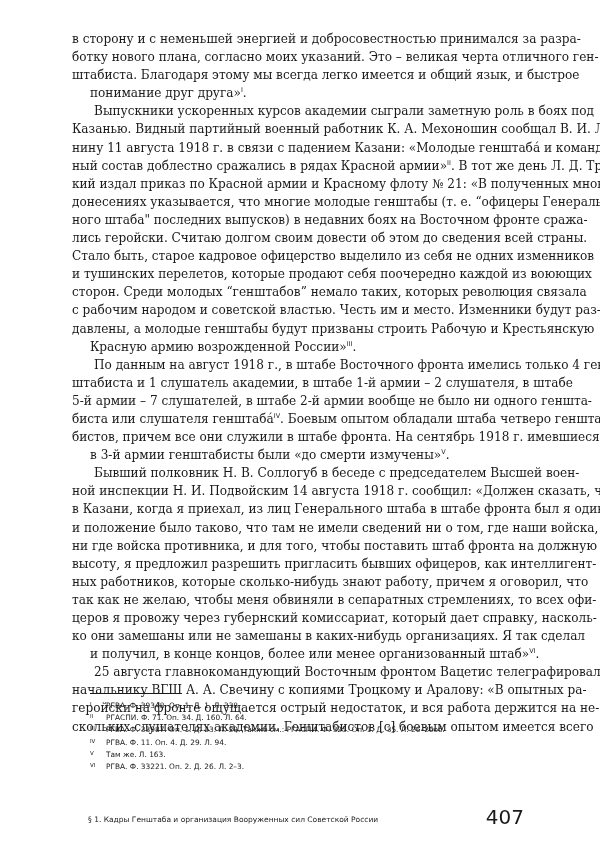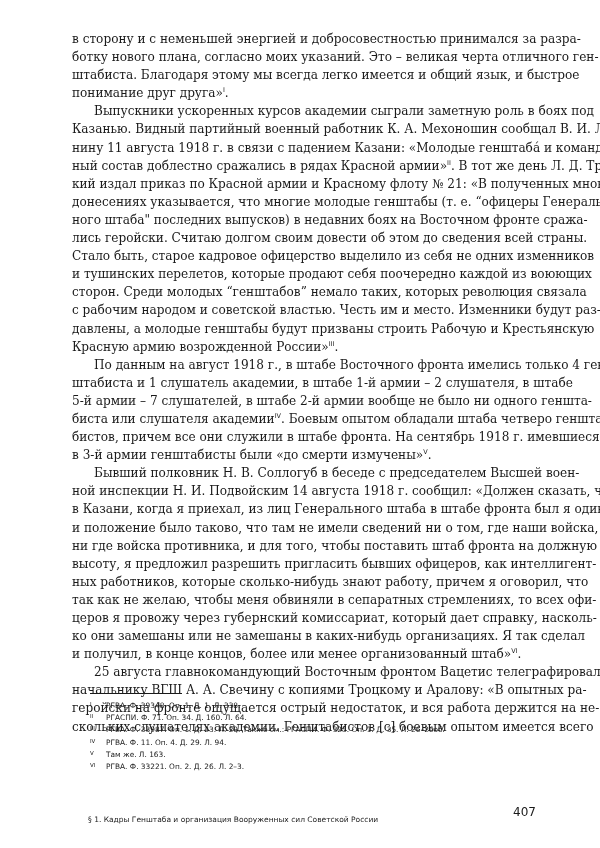--- a/index.html
+++ b/index.html
@@ -1,28 +1,28 @@
 <!DOCTYPE html>
 <html><head>
 <meta charset="utf-8">
 <style>
   html, body { margin: 0; padding: 0; background: #ffffff; }
   body { width: 600px; height: 848px; position: relative; overflow: hidden; color: #1a1a1a; }
   .page { position: absolute; left: 72px; top: 30px; width: 468px; }
   .body-text { font-family: "DejaVu Serif", serif; font-size: 12.1px; line-height: 18.1px; text-align: justify; }
   .line { display: block; white-space: nowrap; text-align-last: justify; }
-  .line.last { text-align-last: left; }
+  .line.last { text-align-last: left; margin-left: 18px; }
   .indent { padding-left: 22px; }
   sup.fn { font-size: 6.5px; vertical-align: 5px; line-height: 0; font-family: "DejaVu Sans", sans-serif; }
   .rule { position: absolute; left: 90px; top: 693px; width: 92px; height: 1px; background: #1a1a1a; }
   .footnotes { position: absolute; left: 90px; top: 700px; font-family: "DejaVu Sans", sans-serif; font-size: 7.4px; line-height: 12.2px; }
   .fnrow { display: flex; }
   .fnmark { width: 16px; font-size: 5.5px; vertical-align: top; position: relative; top: -2px; }
   .running { position: absolute; left: 88px; top: 815px; font-family: "DejaVu Sans", sans-serif; font-size: 7.5px; text-align: right; }
-  .pageno { position: absolute; right: 64px; top: 805px; font-family: "DejaVu Sans", sans-serif; font-size: 12px; }
+  .pageno { position: absolute; right: 76px; top: 805px; font-family: "DejaVu Sans", sans-serif; font-size: 20px; }
 </style>
 </head>
 <body>
 
 <div class="page body-text" id="body">
     <span class="line"><span>в сторону и с неменьшей энергией и добросовестностью принимался за разра-</span></span>
     <span class="line"><span>ботку нового плана, согласно моих указаний. Это – великая черта отличного ген-</span></span>
     <span class="line"><span>штабиста. Благодаря этому мы всегда легко имеется и общий язык, и быстрое</span></span>
     <span class="line last"><span>понимание друг друга»</span><sup class="fn">I</sup><span>.</span></span>
     <span class="line indent"><span>Выпускники ускоренных курсов академии сыграли заметную роль в боях под</span></span>
@@ -35,21 +35,21 @@
     <span class="line"><span>лись геройски. Считаю долгом своим довести об этом до сведения всей страны.</span></span>
     <span class="line"><span>Стало быть, старое кадровое офицерство выделило из себя не одних изменников</span></span>
     <span class="line"><span>и тушинских перелетов, которые продают себя поочередно каждой из воюющих</span></span>
     <span class="line"><span>сторон. Среди молодых “генштабов” немало таких, которых революция связала</span></span>
     <span class="line"><span>с рабочим народом и советской властью. Честь им и место. Изменники будут раз-</span></span>
     <span class="line"><span>давлены, а молодые генштабы будут призваны строить Рабочую и Крестьянскую</span></span>
     <span class="line last"><span>Красную армию возрожденной России»</span><sup class="fn">III</sup><span>.</span></span>
     <span class="line indent"><span>По данным на август 1918 г., в штабе Восточного фронта имелись только 4 ген-</span></span>
     <span class="line"><span>штабиста и 1 слушатель академии, в штабе 1-й армии – 2 слушателя, в штабе</span></span>
     <span class="line"><span>5-й армии – 7 слушателей, в штабе 2-й армии вообще не было ни одного геншта-</span></span>
-    <span class="line"><span>биста или слушателя академии</span><sup class="fn">IV</sup><span>. Боевым опытом обладали штаба четверо геншта-</span></span>
+    <span class="line"><span>биста или слушателя генштабá</span><sup class="fn">IV</sup><span>. Боевым опытом обладали штаба четверо геншта-</span></span>
     <span class="line"><span>бистов, причем все они служили в штабе фронта. На сентябрь 1918 г. имевшиеся</span></span>
     <span class="line last"><span>в 3-й армии генштабисты были «до смерти измучены»</span><sup class="fn">V</sup><span>.</span></span>
     <span class="line indent"><span>Бывший полковник Н. В. Соллогуб в беседе с председателем Высшей воен-</span></span>
     <span class="line"><span>ной инспекции Н. И. Подвойским 14 августа 1918 г. сообщил: «Должен сказать, что</span></span>
     <span class="line"><span>в Казани, когда я приехал, из лиц Генерального штаба в штабе фронта был я один</span></span>
     <span class="line"><span>и положение было таково, что там не имели сведений ни о том, где наши войска,</span></span>
     <span class="line"><span>ни где войска противника, и для того, чтобы поставить штаб фронта на должную</span></span>
     <span class="line"><span>высоту, я предложил разрешить пригласить бывших офицеров, как интеллигент-</span></span>
     <span class="line"><span>ных работников, которые сколько-нибудь знают работу, причем я оговорил, что</span></span>
     <span class="line"><span>так как не желаю, чтобы меня обвиняли в сепаратных стремлениях, то всех офи-</span></span>

